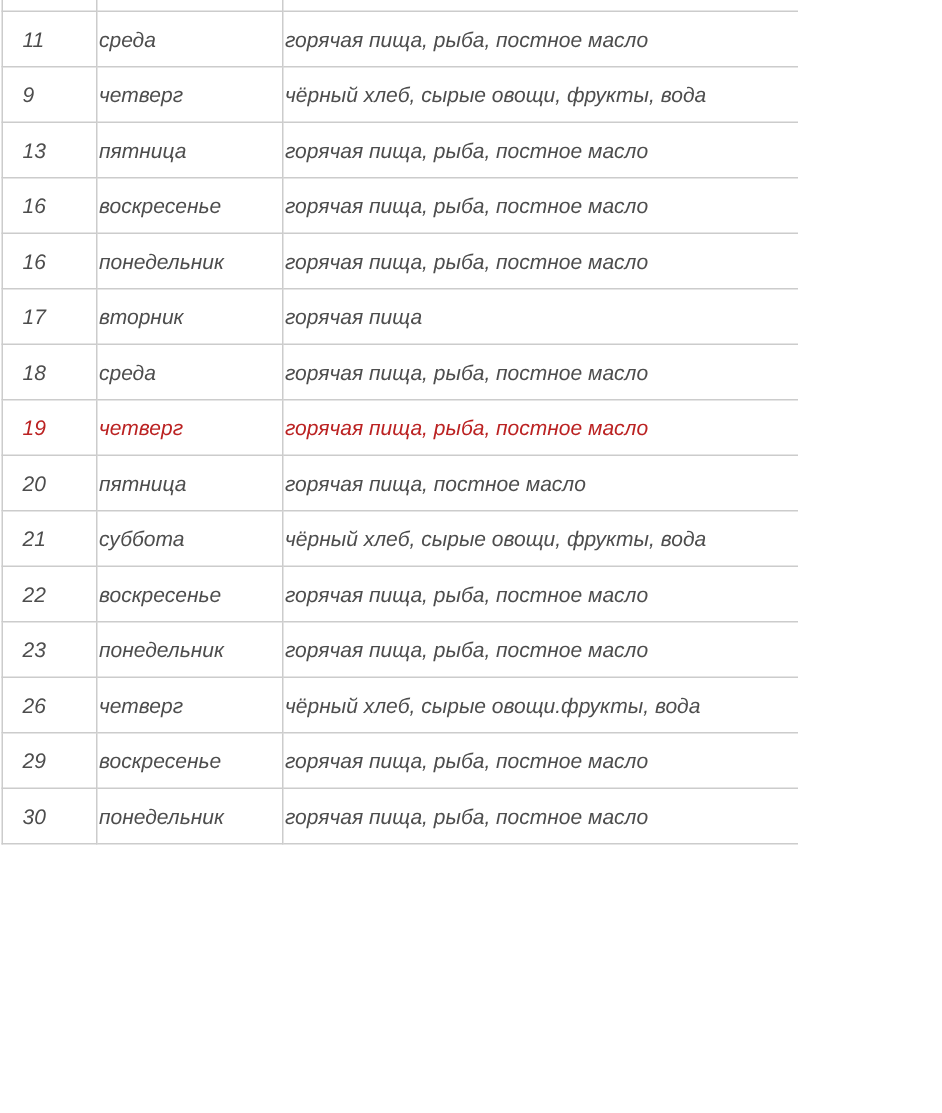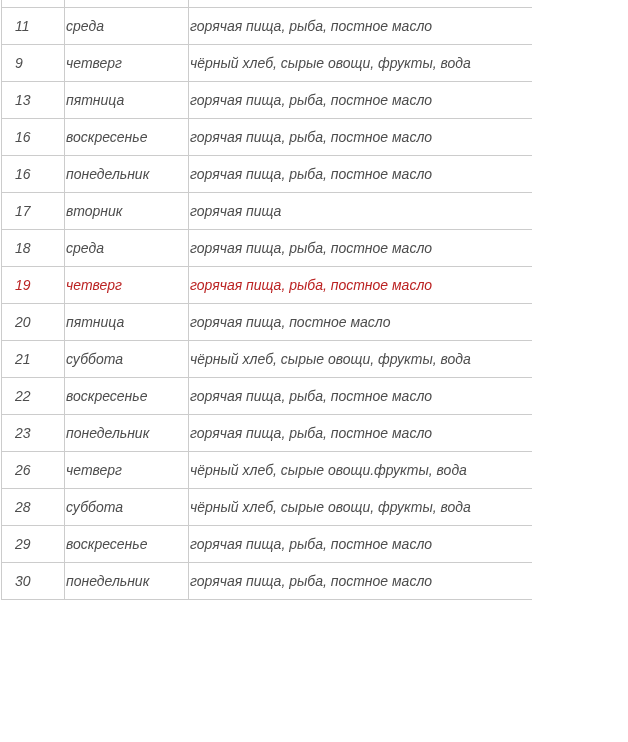--- a/index.html
+++ b/index.html
@@ -116,25 +116,20 @@
     <td class="col-day">23</td>
     <td class="col-weekday">понедельник</td>
     <td class="col-meal">горячая пища, рыба, постное масло</td>
   </tr>
         <tr>
     <td class="col-day">26</td>
     <td class="col-weekday">четверг</td>
     <td class="col-meal">чёрный хлеб, сырые овощи.фрукты, вода</td>
   </tr>
         <tr>
-    <td class="col-day">28</td>
-    <td class="col-weekday">суббота</td>
-    <td class="col-meal">чёрный хлеб, сырые овощи, фрукты, вода</td>
-  </tr>
-        <tr>
     <td class="col-day">29</td>
     <td class="col-weekday">воскресенье</td>
     <td class="col-meal">горячая пища, рыба, постное масло</td>
   </tr>
         <tr>
     <td class="col-day">30</td>
     <td class="col-weekday">понедельник</td>
     <td class="col-meal">горячая пища, рыба, постное масло</td>
   </tr>
       </tbody>

